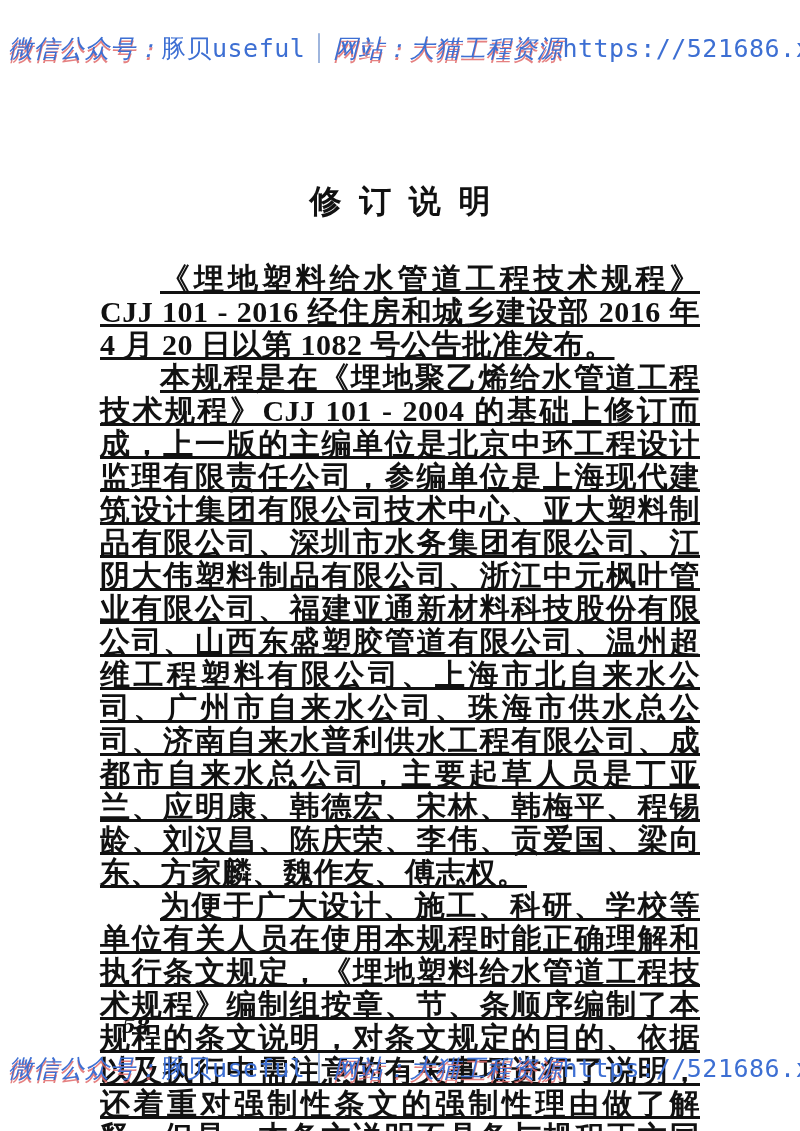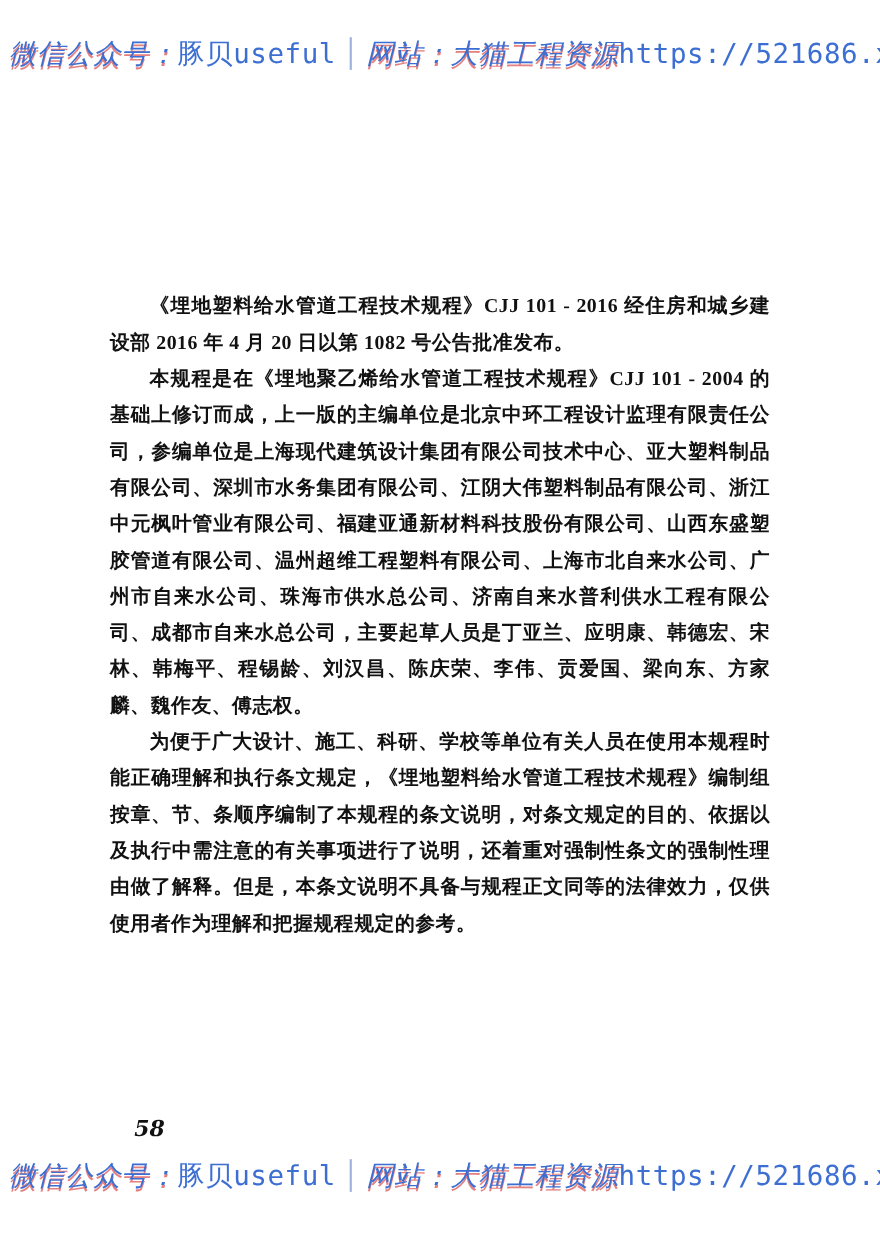--- a/index.html
+++ b/index.html
@@ -45,26 +45,27 @@
 
   .doc-body {
     position: absolute;
     top: 262px;
     left: 100px;
     width: 600px;
     color: #111111;
   }
   .doc-body p {
     margin: 0;
-    font-size: 18px;
+    font-size: 30px;
     line-height: 33px;
     font-weight: 700;
     text-align: justify;
     text-indent: 2em;
     letter-spacing: 0.5px;
+    text-decoration: underline;
   }
 
   .page-number {
     position: absolute;
     top: 1014px;
     left: 122px;
     font-size: 20px;
     font-style: italic;
     font-weight: 700;
     color: #111111;
@@ -73,20 +74,21 @@
 </style>
 </head>
 <body>
 
 <div class="page">
 
   <div class="watermark top">
     <span class="wm-cn">微信公众号：</span><span>豚贝useful</span><span class="wm-sep">│</span><span class="wm-cn">网站：</span><span class="wm-cn">大猫工程资源</span><span>https://521686.xyz/</span>
   </div>
 
+  <h1 class="doc-title">修订说明</h1>
 
   <div class="doc-body">
     <p>《埋地塑料给水管道工程技术规程》CJJ 101 - 2016 经住房和城乡建设部 2016 年 4 月 20 日以第 1082 号公告批准发布。</p>
     <p>本规程是在《埋地聚乙烯给水管道工程技术规程》CJJ 101 - 2004 的基础上修订而成，上一版的主编单位是北京中环工程设计监理有限责任公司，参编单位是上海现代建筑设计集团有限公司技术中心、亚大塑料制品有限公司、深圳市水务集团有限公司、江阴大伟塑料制品有限公司、浙江中元枫叶管业有限公司、福建亚通新材料科技股份有限公司、山西东盛塑胶管道有限公司、温州超维工程塑料有限公司、上海市北自来水公司、广州市自来水公司、珠海市供水总公司、济南自来水普利供水工程有限公司、成都市自来水总公司，主要起草人员是丁亚兰、应明康、韩德宏、宋林、韩梅平、程锡龄、刘汉昌、陈庆荣、李伟、贡爱国、梁向东、方家麟、魏作友、傅志权。</p>
     <p>为便于广大设计、施工、科研、学校等单位有关人员在使用本规程时能正确理解和执行条文规定，《埋地塑料给水管道工程技术规程》编制组按章、节、条顺序编制了本规程的条文说明，对条文规定的目的、依据以及执行中需注意的有关事项进行了说明，还着重对强制性条文的强制性理由做了解释。但是，本条文说明不具备与规程正文同等的法律效力，仅供使用者作为理解和把握规程规定的参考。</p>
   </div>
 
   <div class="page-number">58</div>
 
   <div class="watermark bottom">

